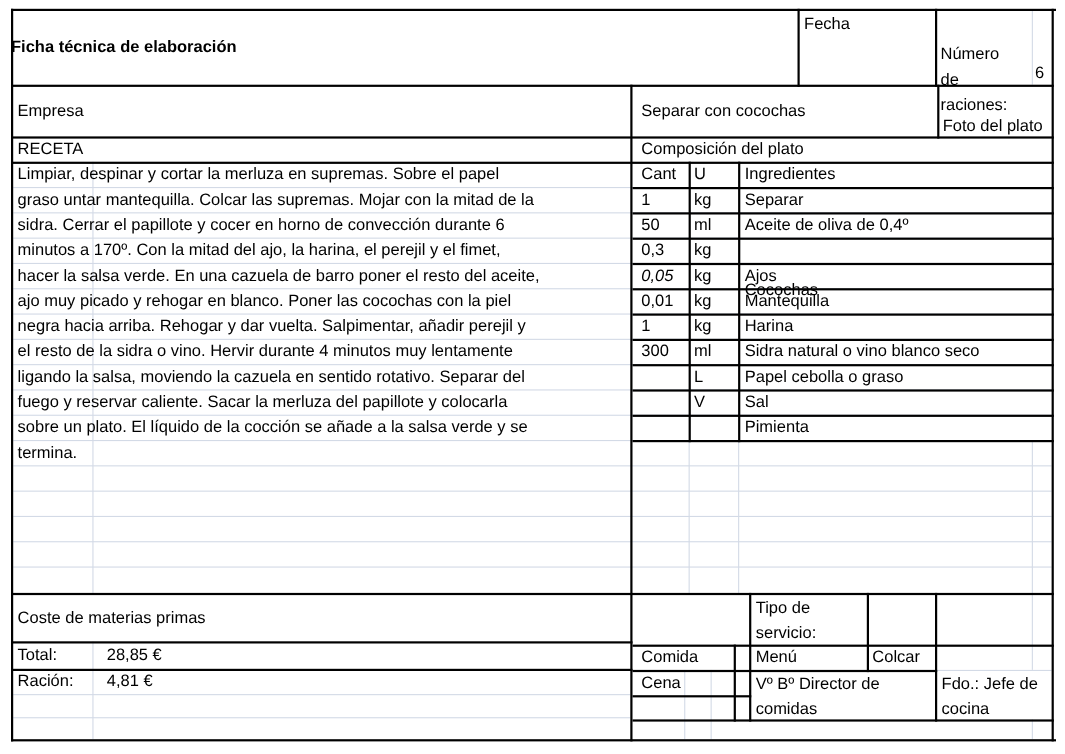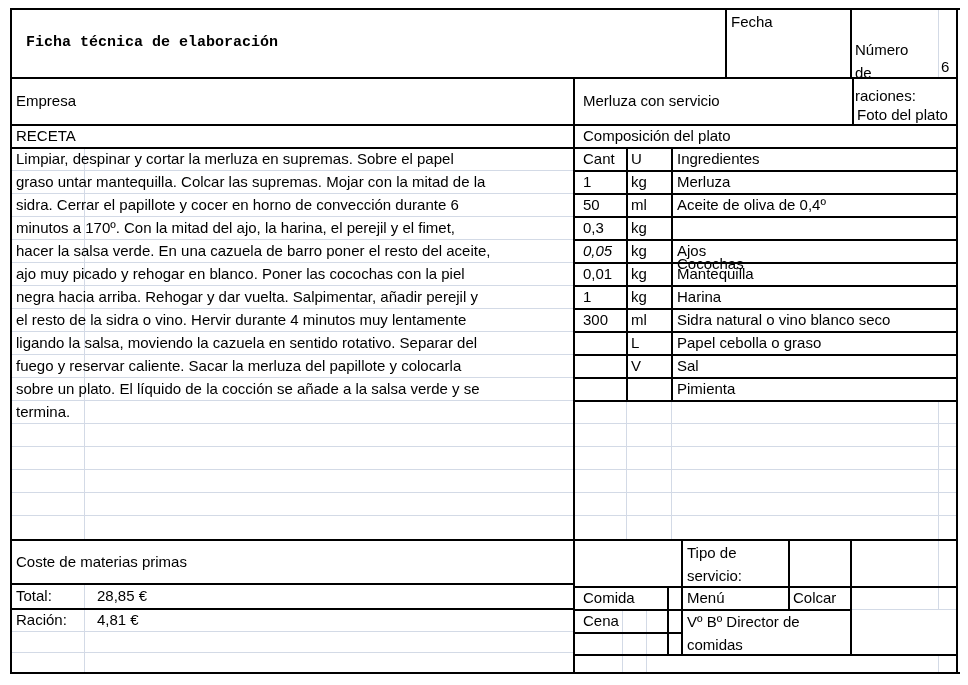--- a/index.html
+++ b/index.html
@@ -81,29 +81,29 @@
       <div class="bl" style="background: rgb(0, 0, 0); left: 573px; top: 77px; width: 2px; height: 597px;"></div>
       <div class="bl" style="background: rgb(0, 0, 0); left: 852px; top: 77px; width: 2px; height: 49px;"></div>
       <div class="bl" style="background: rgb(0, 0, 0); left: 626px; top: 147px; width: 2px; height: 255px;"></div>
       <div class="bl" style="background: rgb(0, 0, 0); left: 671px; top: 147px; width: 2px; height: 255px;"></div>
       <div class="bl" style="background: rgb(0, 0, 0); left: 681px; top: 539px; width: 2px; height: 117px;"></div>
       <div class="bl" style="background: rgb(0, 0, 0); left: 788px; top: 539px; width: 2px; height: 72px;"></div>
       <div class="bl" style="background: rgb(0, 0, 0); left: 850px; top: 539px; width: 2px; height: 117px;"></div>
       <div class="bl" style="background: rgb(0, 0, 0); left: 667px; top: 586px; width: 2px; height: 70px;"></div>
     </div>
 
-  <div class="cell vcenter bold" style="left:10px;top:8px;width:715px;height:69px;padding-left:16px;font-family:Liberation Mono, monospace;">Ficha técnica de elaboración</div>
+  <div class="cell vcenter bold" style="left:10px;top:8px;width:715px;height:69px;padding-left:0;">Ficha técnica de elaboración</div>
   <div class="cell" style="left:731px;top:13px;">Fecha</div>
   <div class="cell pre" style="left:855px;top:10px;width:80px;line-height:23px;margin-top:28px;">Número
 de
 raciones:</div>
   <div class="cell vbottom" style="left:941px;top:8px;width:16px;height:67px;padding-bottom:3px;">6</div>
 
   <div class="cell vcenter" style="left:10px;top:77px;width:560px;height:47px;padding-left:6px;">Empresa</div>
-  <div class="cell vcenter" style="left:575px;top:77px;width:275px;height:47px;padding-left:8px;">Merluza con servicio</div>
+  <div class="cell vcenter" style="left:575px;top:77px;width:275px;height:47px;padding-left:8px;">Separar con cocochas</div>
   <div class="cell vbottom" style="left:852px;top:77px;width:106px;height:46px;padding-left:5px;padding-bottom:2px;">Foto del plato</div>
 
   <div class="cell" style="left:16px;top:124px;height:23px;line-height:23px;">RECETA</div>
   <div class="cell" style="left:583px;top:124px;height:23px;line-height:23px;">Composición del plato</div>
 
   <div class="cell pre" style="left:16px;top:147px;width:556px;line-height:23px;white-space:pre-line;">Limpiar, despinar y cortar la merluza en supremas. Sobre el papel
 graso untar mantequilla. Colcar las supremas. Mojar con la mitad de la
 sidra. Cerrar el papillote y cocer en horno de convección durante 6
 minutos a 170º. Con la mitad del ajo, la harina, el perejil y el fimet,
 hacer la salsa verde. En una cazuela de barro poner el resto del aceite,
@@ -115,21 +115,21 @@
 sobre un plato. El líquido de la cocción se añade a la salsa verde y se
 termina.</div>
 
   <div class="cell" style="left:583px;top:147px;height:23px;line-height:23px;">Cant</div>
   <div class="cell" style="left:631px;top:147px;height:23px;line-height:23px;">U</div>
   <div class="cell" style="left:677px;top:147px;height:23px;line-height:23px;">Ingredientes</div>
 
   <div>
     <div class="cell" style="left:583px;top:170px;height:23px;line-height:23px;">1</div>
     <div class="cell" style="left:631px;top:170px;height:23px;line-height:23px;">kg</div>
-    <div class="cell" style="left:677px;top:170px;height:23px;line-height:23px;">Merluza</div>
+    <div class="cell" style="left:677px;top:170px;height:23px;line-height:23px;">Separar</div>
   </div>
   <div>
     <div class="cell" style="left:583px;top:193px;height:23px;line-height:23px;">50</div>
     <div class="cell" style="left:631px;top:193px;height:23px;line-height:23px;">ml</div>
     <div class="cell" style="left:677px;top:193px;height:23px;line-height:23px;">Aceite de oliva de 0,4º</div>
   </div>
   <div>
     <div class="cell" style="left:583px;top:216px;height:23px;line-height:23px;">0,3</div>
     <div class="cell" style="left:631px;top:216px;height:23px;line-height:23px;">kg</div>
     <div class="cell" style="left:677px;top:216px;height:27px;line-height:23px;margin-top:36px;">Cocochas</div>
@@ -177,14 +177,16 @@
   <div class="cell" style="left:97px;top:608px;height:23px;line-height:23px;">4,81 €</div>
 
   <div class="cell pre" style="left:687px;top:541px;width:98px;line-height:23px;">Tipo de
 servicio:</div>
   <div class="cell" style="left:583px;top:586px;height:23px;line-height:23px;">Comida</div>
   <div class="cell" style="left:687px;top:586px;height:23px;line-height:23px;">Menú</div>
   <div class="cell" style="left:793px;top:586px;height:23px;line-height:23px;">Colcar</div>
   <div class="cell" style="left:583px;top:609px;height:23px;line-height:23px;">Cena</div>
   <div class="cell pre" style="left:687px;top:610px;width:160px;line-height:23px;">Vº Bº Director de
 comidas</div>
+  <div class="cell pre" style="left:856px;top:610px;width:100px;line-height:23px;">Fdo.: Jefe de
+cocina</div>
 
 </div>
 
 </body></html>

